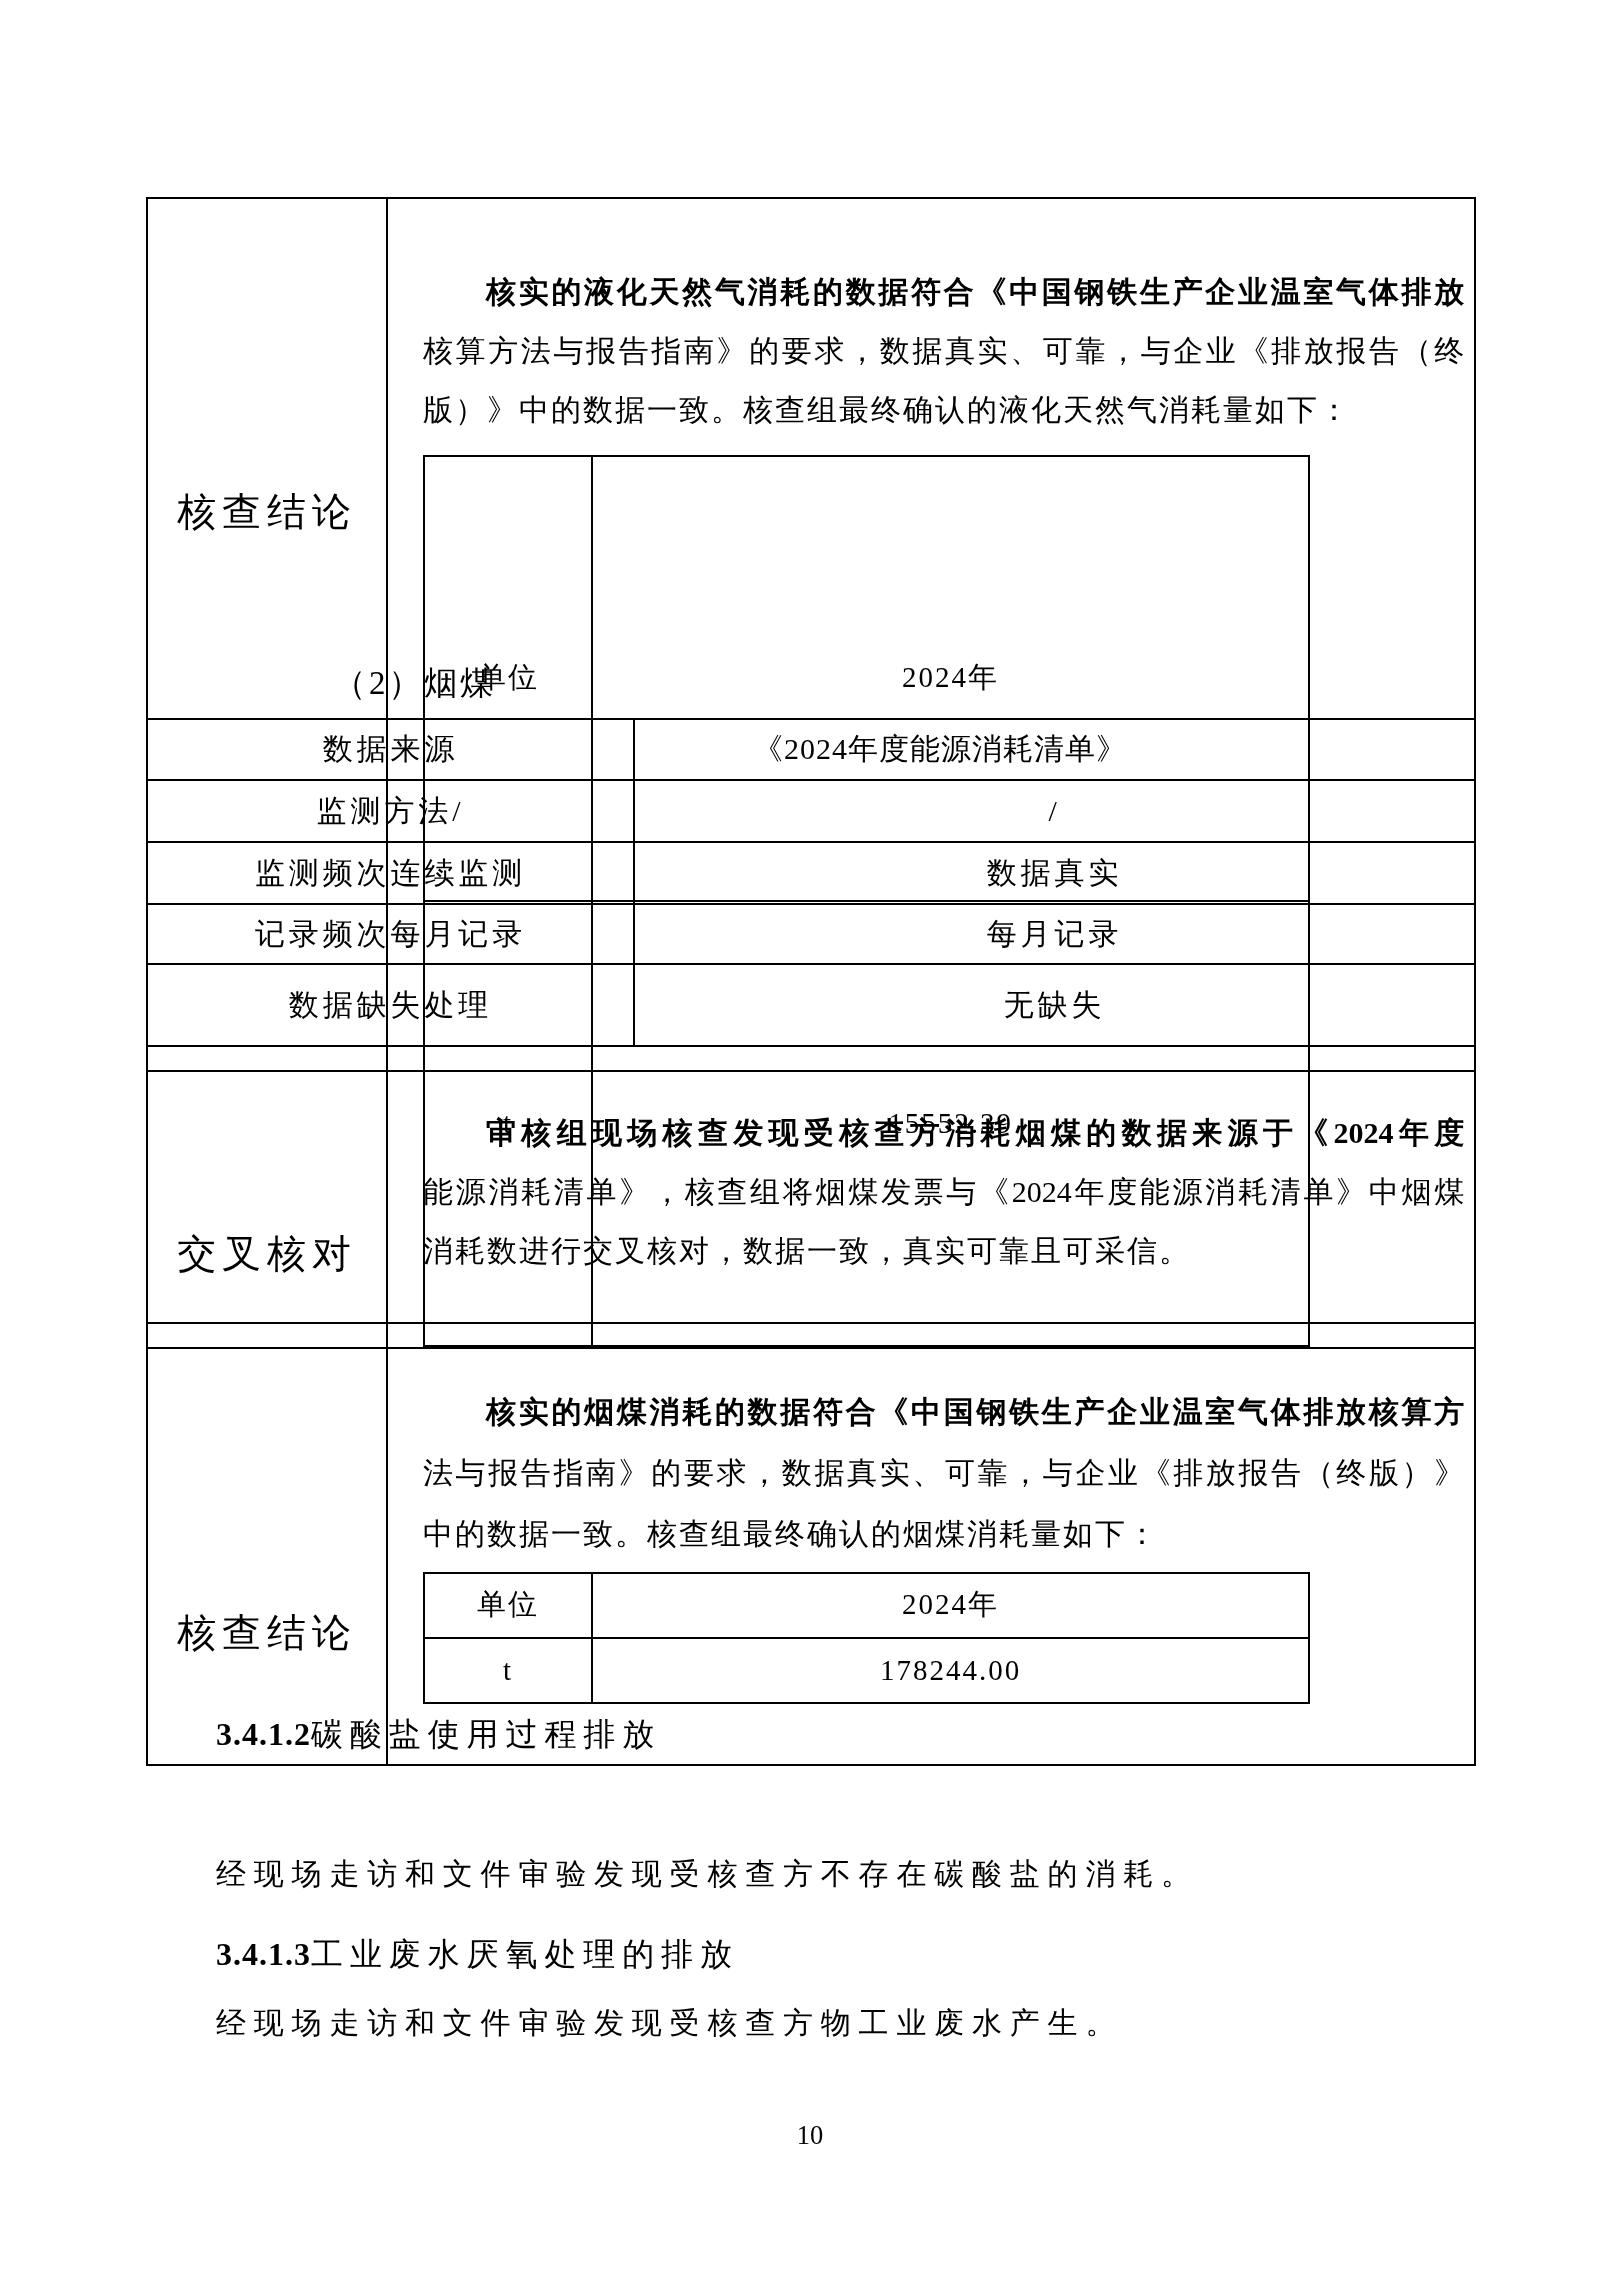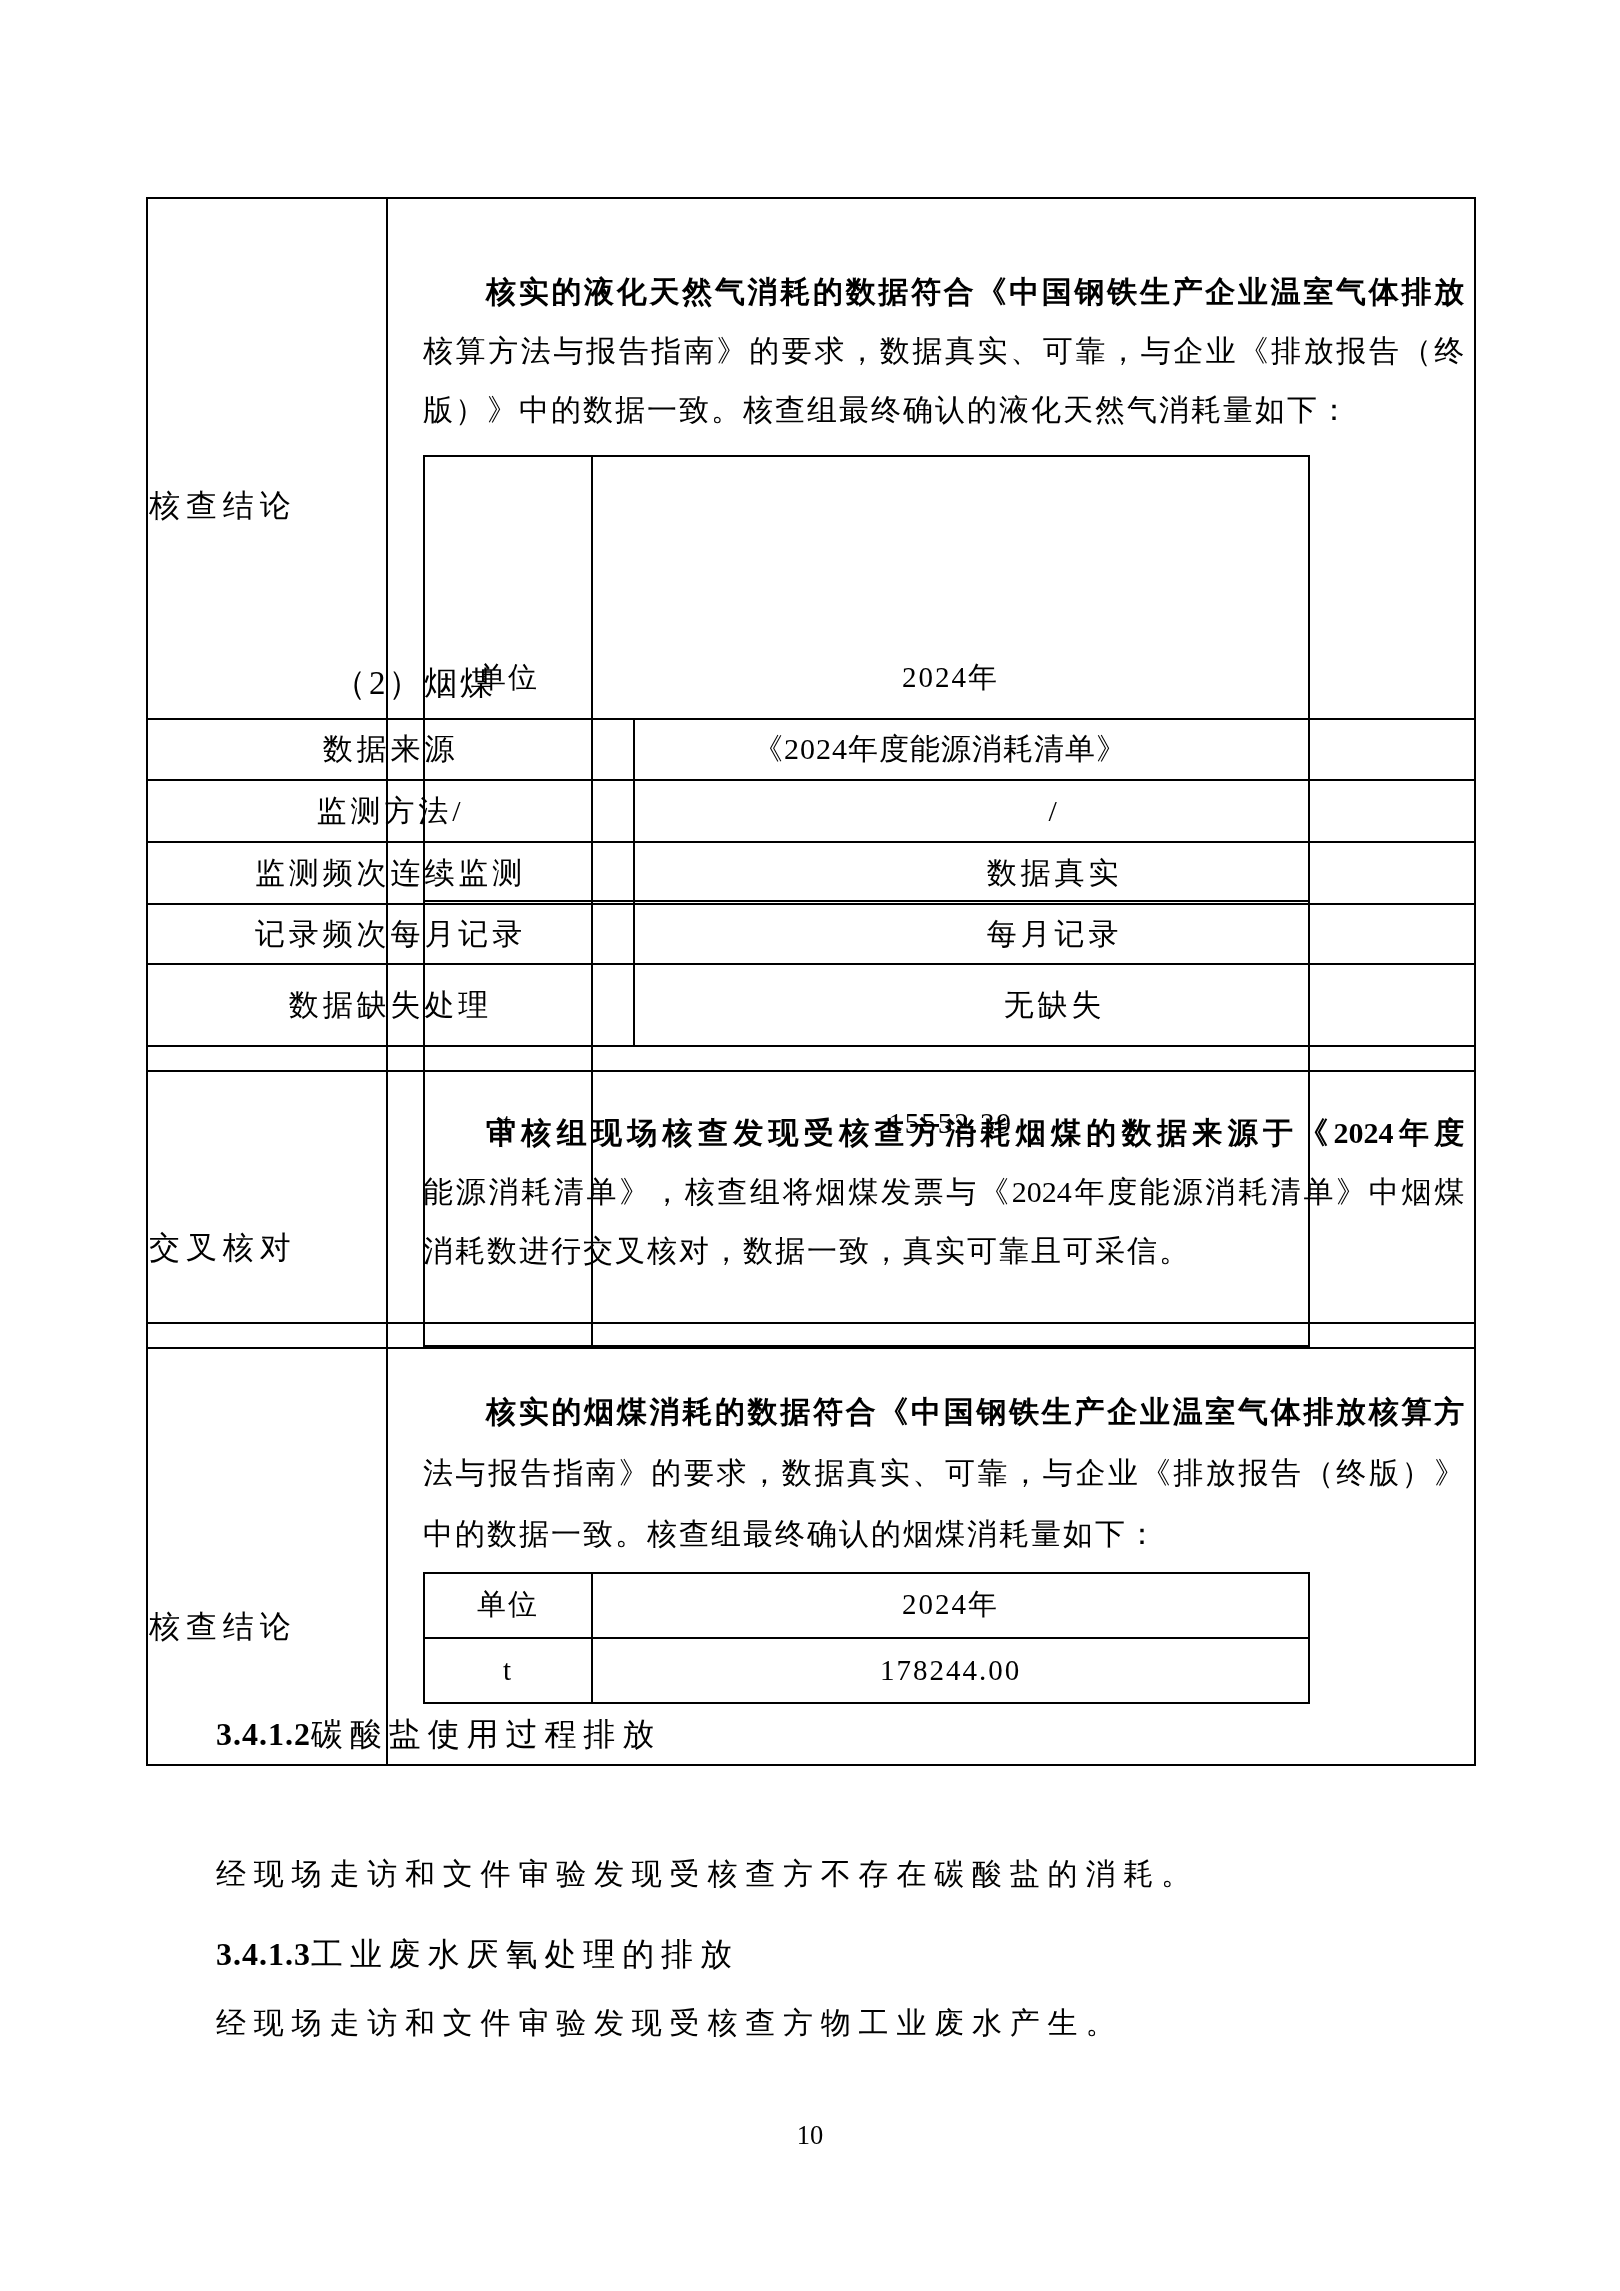--- a/index.html
+++ b/index.html
@@ -20,21 +20,21 @@
   .t2 .r4 { height:60px; } .t2 .r5 { height:82px;margin-top:46px; }
   .t3 { top:1070px; width:1330px; }
   .t3 td { border-top-width:2.9px; border-bottom-width:2.9px; }
   .t3 .rcc { height:252px; }
   .t3 .rcl { height:442px; }
 
   .c-label1 { width:240px; }
   .c-label2 { width:487px; }
 
   
-  .lbl { vertical-align:top; font-size:31px; letter-spacing:5.9px; }
+  .lbl { vertical-align:top; text-align:center; font-size:39px; letter-spacing:5.9px; }
   .pt-t1 { padding-top:286px; }
   .pt-cc { padding-top:155px; }
   .pt-cl { padding-top:282px; }
 
   
   .content { vertical-align:top; padding:0 9.8px 0 35px; font-size:30px; }
   .t1 .content { padding-top:63px; }
   .cc-content { padding-top:31px; }
   .cl-content { padding-top:57px; }
 

